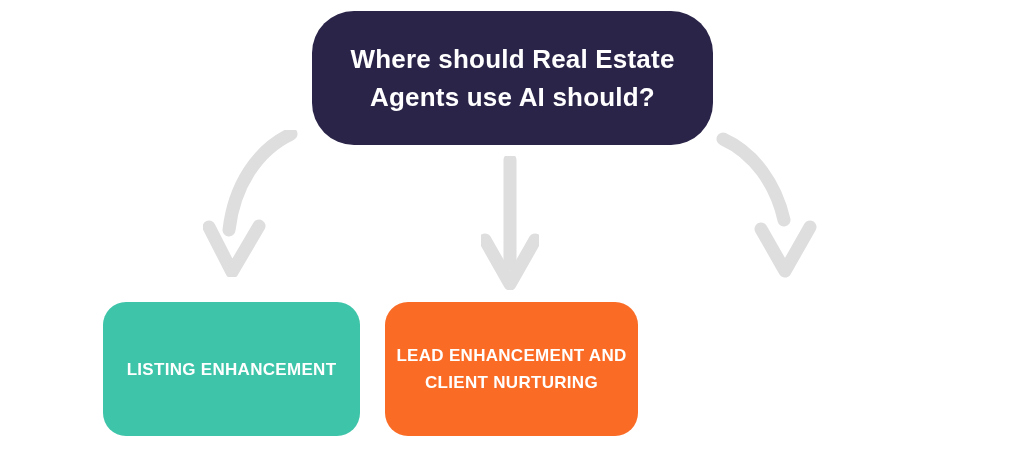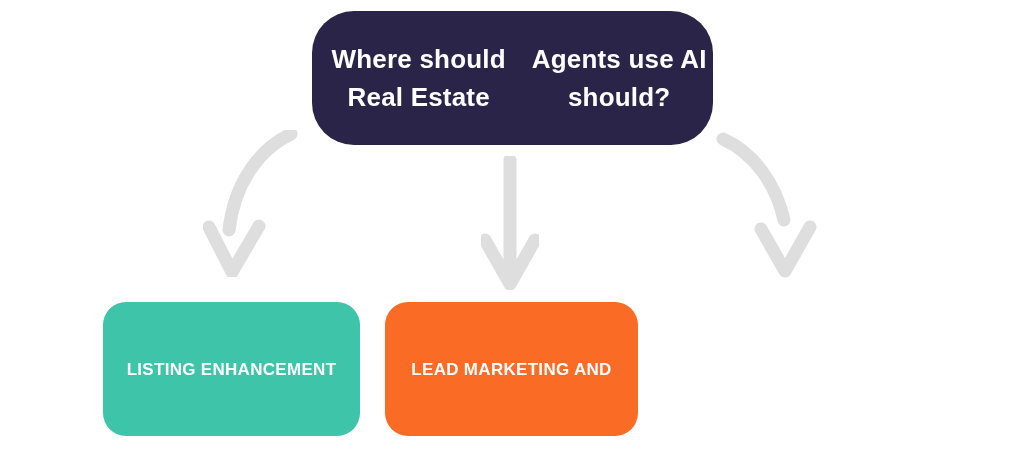--- a/index.html
+++ b/index.html
@@ -17,21 +17,21 @@
   }
   .title-box {
     position: absolute;
     left: 312px;
     top: 11px;
     width: 401px;
     height: 134px;
     background: #2A2449;
     border-radius: 42px;
     display: flex;
-    flex-direction: row;
+    flex-direction: column;
     justify-content: center;
     align-items: center;
     text-align: center;
   }
   .title-line {
     display: block;
     color: #FFFFFF;
     font-size: 26px;
     font-weight: 700;
     line-height: 38px;
@@ -95,17 +95,18 @@
   <svg class="arrow arrow-right" viewBox="0 0 112 146" xmlns="http://www.w3.org/2000/svg">
     <path d="M 17 7 C 48 21 70 52 78 88"></path>
     <path d="M 55 97 L 79 139 L 104 95"></path>
   </svg>
 
   <div class="cat-box cat-1">
     <span class="cat-line">LISTING ENHANCEMENT</span>
   </div>
 
   <div class="cat-box cat-2">
-    <span class="cat-line">LEAD MARKETING AND</span>
+    <span class="cat-line">LEAD ENHANCEMENT AND</span>
+    <span class="cat-line">CLIENT NURTURING</span>
   </div>
 
 
 </div>
 
 </body></html>

